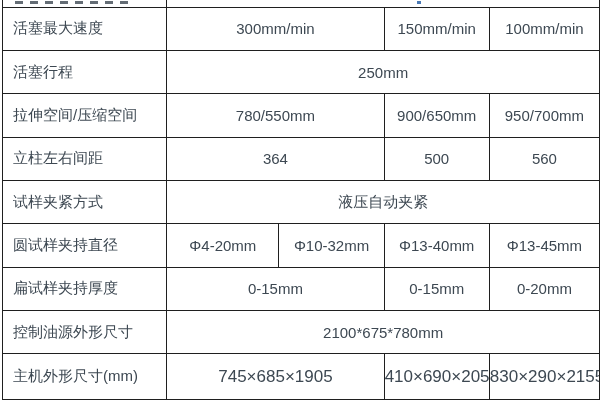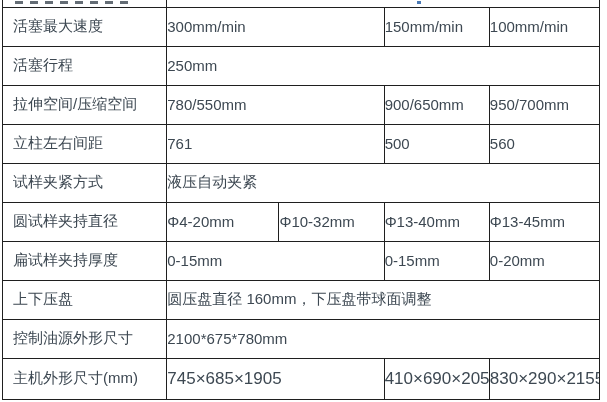--- a/index.html
+++ b/index.html
@@ -15,20 +15,21 @@
     padding: 0 7px 2px 2px;
   }
   table.spec {
     width: 598px; height: 400px;
     border-collapse: collapse;
     table-layout: fixed;
     color: #3d4852;
   }
   td {
     border: 1px solid #1f1f1f;
+    text-align: center;
     vertical-align: middle;
     font-size: 15px;
     padding: 0;
     overflow: hidden;
     white-space: nowrap;
   }
   td.label {
     text-align: left;
     padding-left: 10px;
   }
@@ -89,21 +90,21 @@
 
     <tr>
       <td class="label">拉伸空间/压缩空间</td>
       <td colspan="2">780/550mm</td>
       <td>900/650mm</td>
       <td>950/700mm</td>
     </tr>
 
     <tr>
       <td class="label">立柱左右间距</td>
-      <td colspan="2">761</td>
+      <td colspan="2">364</td>
       <td>500</td>
       <td>560</td>
     </tr>
 
     <tr>
       <td class="label">试样夹紧方式</td>
       <td colspan="4">液压自动夹紧</td>
     </tr>
 
     <tr>
@@ -115,24 +116,20 @@
     </tr>
 
     <tr>
       <td class="label">扁试样夹持厚度</td>
       <td colspan="2">0-15mm</td>
       <td>0-15mm</td>
       <td>0-20mm</td>
     </tr>
 
 
-    <tr>
-      <td class="label">上下压盘</td>
-      <td colspan="4">圆压盘直径 160mm，下压盘带球面调整</td>
-    </tr>
 
     <tr>
       <td class="label">控制油源外形尺寸</td>
       <td colspan="4">2100*675*780mm</td>
     </tr>
 
     <tr>
       <td class="label">主机外形尺寸(mm)</td>
       <td colspan="2" class="small">745×685×1905</td>
       <td class="small">410×690×2055</td>

